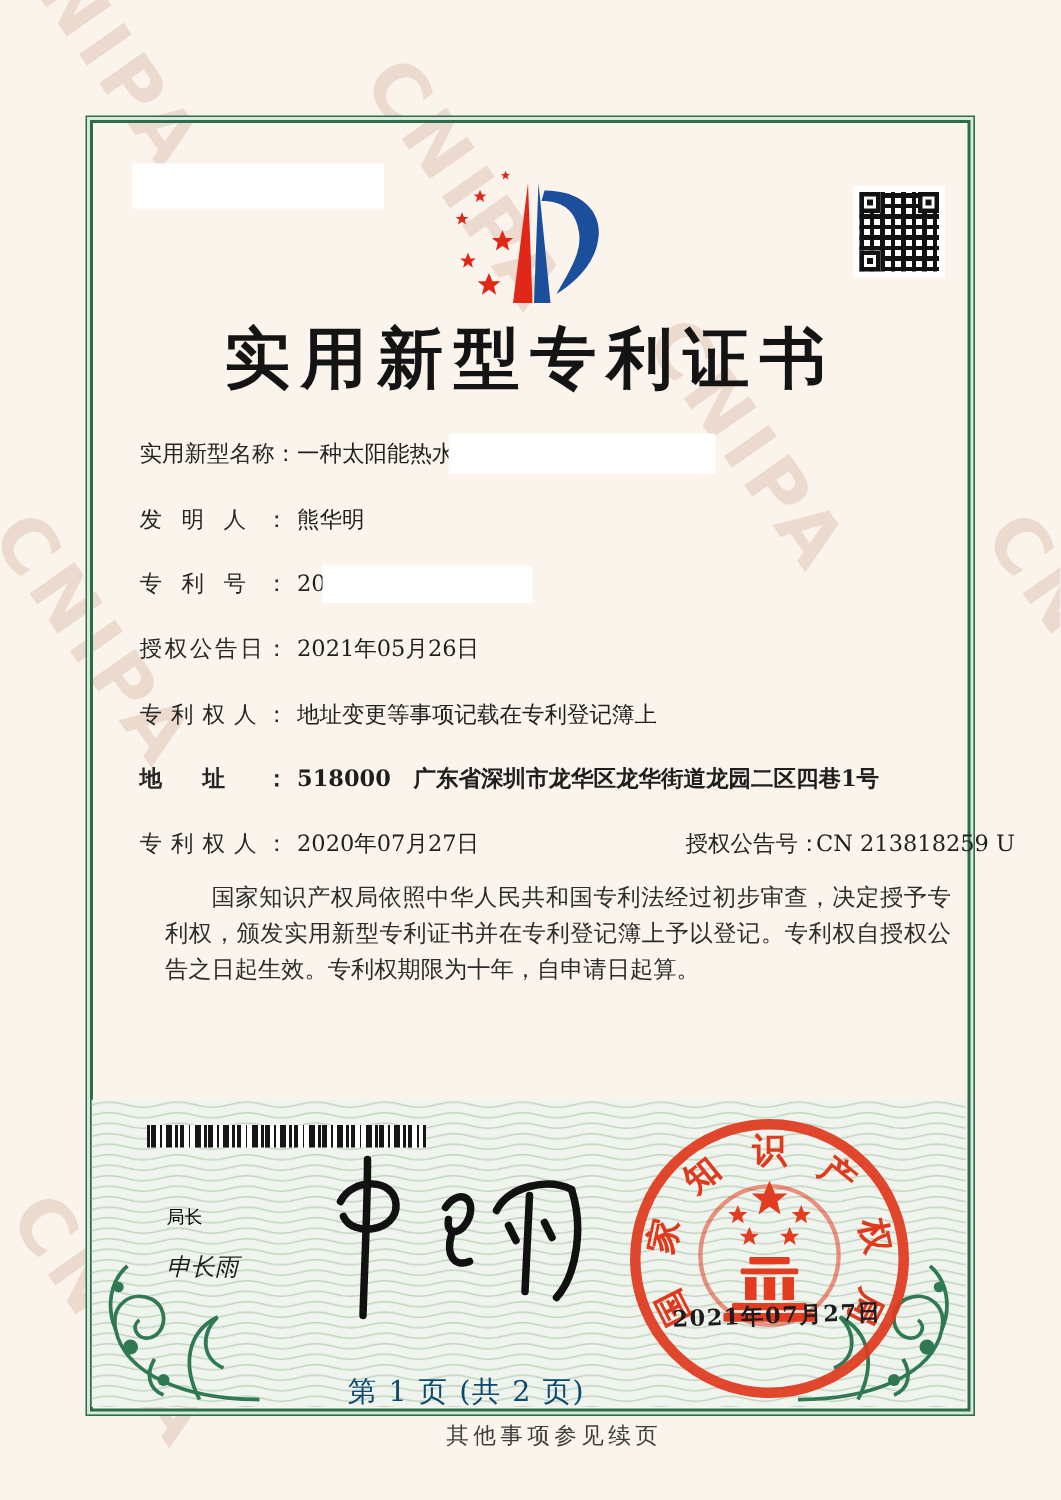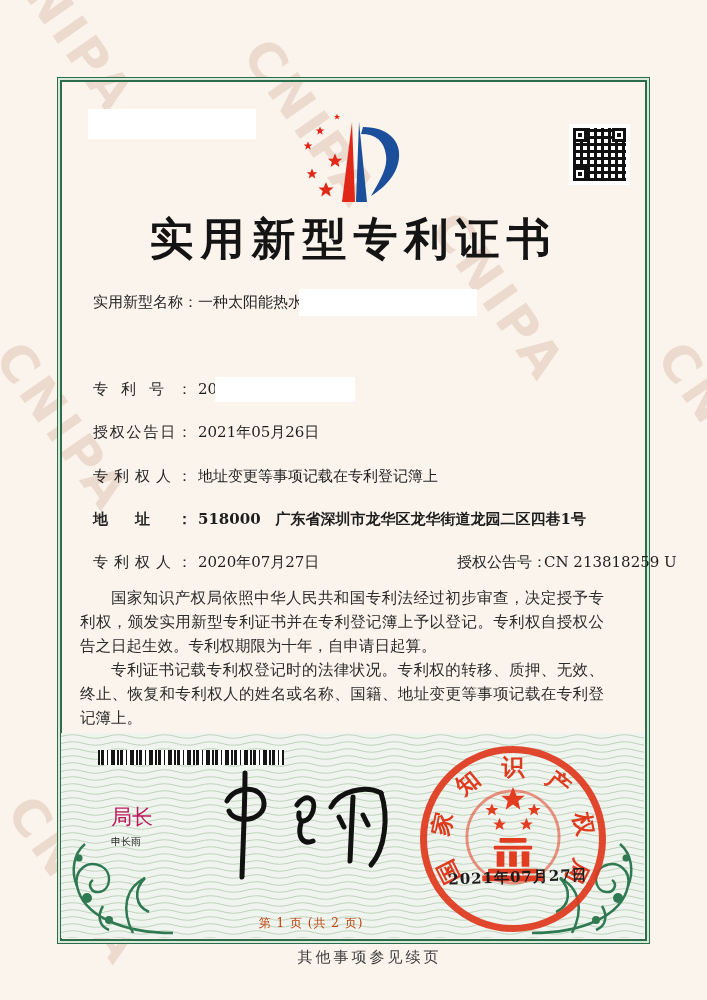--- a/index.html
+++ b/index.html
@@ -45,39 +45,39 @@
   
   .frow{position:absolute;left:93px;font-size:15px;white-space:nowrap;}
   .flabel{
     display:inline-block;width:6.6em;text-align:justify;text-align-last:justify;
     color:#262626;vertical-align:top;
   }
   .fvalue{color:#1e1e1e;margin-left:6px;}
   .fpair2{position:absolute;left:364px;top:0;}
   
   .bodytext{
-    position:absolute;left:80px;top:586px;width:524px;
+    position:absolute;left:110px;top:586px;width:524px;
     font-size:15.5px;line-height:1.55;color:#2c2c2c;text-align:justify;
   }
   .bodytext p{margin:0;text-indent:2em;}
   
   .band{position:absolute;left:61px;top:733px;width:583px;height:205px;}
   .band-bg{position:absolute;left:0;top:0;}
   .barcode{
     position:absolute;left:37px;top:17px;width:186px;height:15px;
     background:repeating-linear-gradient(90deg,
       #161616 0 2px,#fff 2px 3px,#161616 3px 6px,#fff 6px 9px,
       #161616 9px 10px,#fff 10px 13px,#161616 13px 17px,#fff 17px 19px);
   }
-  .sig-title{position:absolute;left:50px;top:70px;font-family:"DejaVu Sans","Liberation Sans",sans-serif;font-size:21px;color:#be185d;}
-  .sig-name{position:absolute;left:50px;top:102px;font-family:"DejaVu Sans","Liberation Sans",sans-serif;font-size:10px;color:#1d1d1d;}
+  .sig-title{position:absolute;left:50px;top:70px;font-family:"DejaVu Sans","Liberation Sans",sans-serif;font-size:12px;color:#000000;}
+  .sig-name{position:absolute;left:50px;top:102px;font-family:"DejaVu Sans","Liberation Sans",sans-serif;font-size:16px;color:#1d1d1d;font-style:italic;}
   .signature{position:absolute;left:132px;top:32px;}
   .page-indicator{
     position:absolute;left:165px;top:182px;width:170px;text-align:center;
-    font-size:12px;color:#c2410c;letter-spacing:1px;
+    font-size:19px;color:#0c4a6e;letter-spacing:1px;
   }
   .ornament{position:absolute;bottom:2px;}
   .ornament.left{left:2px;}
   .ornament.right{right:2px;transform:scaleX(-1);}
   
   .seal{position:absolute;left:420px;top:746px;width:186px;height:186px;}
   .seal-ring{
     position:absolute;left:0;top:0;width:186px;height:186px;box-sizing:border-box;
     border:7px solid rgba(223,57,30,0.93);border-radius:50%;
   }
@@ -135,20 +135,23 @@
     </div>
   </div>
 
   <div class="title">实用新型专利证书</div>
 
   <div class="frow" style="top:293px;">
     <span class="flabel">实用新型名称：</span><span class="fvalue">一种太阳能热水</span>
   </div>
   <div class="redact redact-name"></div>
 
+  <div class="frow" style="top:337px;">
+    <span class="flabel">发明人：</span><span class="fvalue">熊华明</span>
+  </div>
 
   <div class="frow" style="top:380px;">
     <span class="flabel">专利号：</span><span class="fvalue">2019</span>
   </div>
   <div class="redact redact-patno"></div>
 
   <div class="frow" style="top:423px;">
     <span class="flabel">授权公告日：</span><span class="fvalue">2021年05月26日</span>
   </div>
 
@@ -162,21 +165,20 @@
 
   <div class="frow" style="top:553px;width:530px;">
     <span class="flabel">专利权人：</span><span class="fvalue">2020年07月27日</span>
     <span class="fpair2">
       <span class="flabel" style="width:5.4em;">授权公告号：</span><span class="fvalue">CN 213818259 U</span>
     </span>
   </div>
 
   <div class="bodytext">
     <p>国家知识产权局依照中华人民共和国专利法经过初步审查，决定授予专利权，颁发实用新型专利证书并在专利登记簿上予以登记。专利权自授权公告之日起生效。专利权期限为十年，自申请日起算。</p>
-    <p>专利证书记载专利权登记时的法律状况。专利权的转移、质押、无效、终止、恢复和专利权人的姓名或名称、国籍、地址变更等事项记载在专利登记簿上。</p>
   </div>
 
   <div class="band">
     <svg class="band-bg" width="583" height="205">
       <defs>
         <pattern id="gw" width="46" height="7" patternUnits="userSpaceOnUse">
           <path d="M0 3.5 Q11.5 0 23 3.5 T46 3.5" fill="none" stroke="#bdd2bb" stroke-width="1"></path>
         </pattern>
       </defs>
       <rect width="583" height="205" fill="#f0f4ee"></rect>

